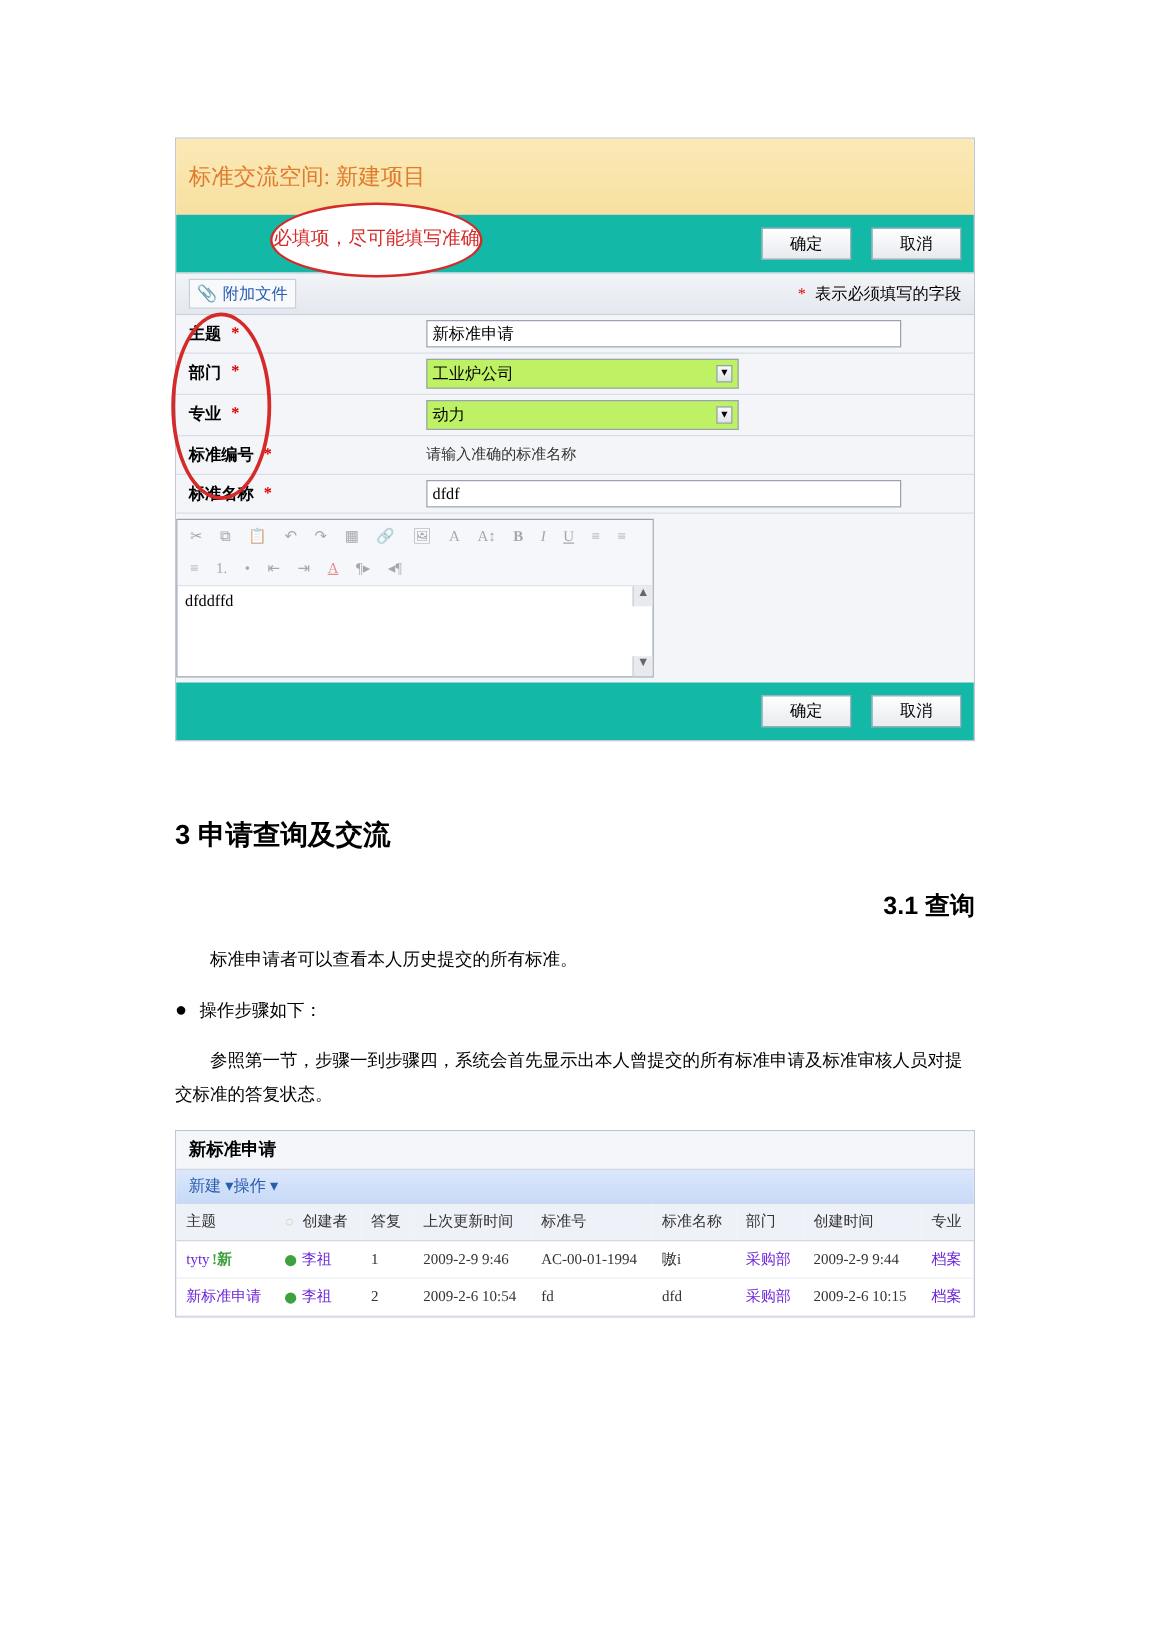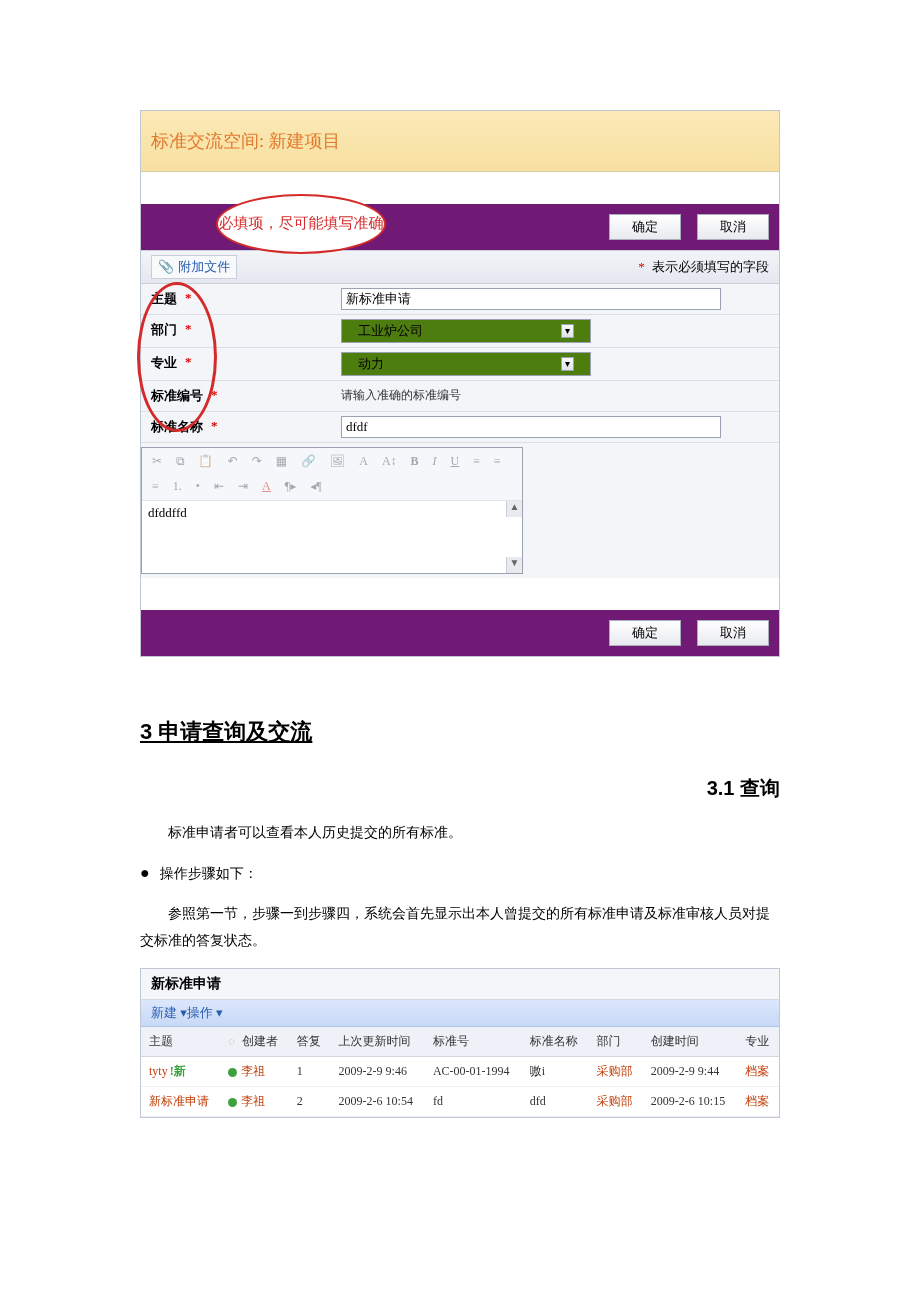--- a/index.html
+++ b/index.html
@@ -21,22 +21,21 @@
     font-size: 18px;
     color: #333;
     border-bottom: 1px solid #d8cfa6;
   }
   .form-header .orange { color: #e07b2e; }
   .btn-bar {
     display: flex;
     justify-content: flex-end;
     gap: 16px;
     padding: 10px 10px;
-    background: #701a75;
-    margin-top: 32px;
+    background: #14b8a6;
   }
   .btn {
     border: 1px solid #a7aeb9;
     background: linear-gradient(#ffffff,#e8eaef);
     padding: 3px 22px;
     font-size: 13px;
     font-family: "SimSun","宋体",serif;
     cursor: pointer;
   }
   .attach-bar {
@@ -86,22 +85,22 @@
     width: 380px;
     border: 1px solid #9aa2b2;
     background: #fff;
     padding: 2px 4px;
     font-size: 13px;
     font-family: "SimSun","宋体",serif;
   }
   .select-ro {
     width: 250px;
     border: 1px solid #9aa2b2;
-    background: #4d7c0f;
-    padding: 2px 16px;
+    background: #bef264;
+    padding: 2px 4px;
     font-size: 13px;
     display: flex;
     justify-content: space-between;
     align-items: center;
   }
   .select-ro .arrow {
     border: 1px solid #9aa2b2;
     font-size: 10px;
     padding: 0 3px;
     background: linear-gradient(#f8f9fb,#dfe3ea);
@@ -180,21 +179,20 @@
     border: 3px solid #d42a2a;
     border-radius: 50%;
     z-index: 4;
     pointer-events: none;
   }
   h2.section {
     font-size: 22px;
     font-weight: bold;
     margin: 60px 0 24px 0;
     font-family: "SimHei","黑体",sans-serif;
-    text-decoration: underline;
   }
   h3.sub {
     font-size: 20px;
     font-weight: bold;
     margin: 28px 0 18px 0;
     font-family: "SimHei","黑体",sans-serif;
     text-align: right;
   }
   .para { font-size: 14px; line-height: 1.9; }
   .indent { text-indent: 2em; }
@@ -231,21 +229,21 @@
     padding: 6px 8px;
     font-weight: normal;
     color: #333;
     border-bottom: 1px solid #d3d8e1;
   }
   table.data td {
     padding: 6px 8px;
     border-bottom: 1px solid #eceff4;
     color: #333;
   }
-  .lk { color: #c2410c; cursor: pointer; }
+  .lk { color: #6d28d9; cursor: pointer; }
   .newtag { color: #3da23d; font-weight: bold; margin-left: 2px; }
   .presence {
     display: inline-block;
     width: 9px; height: 9px;
     background: #3da23d;
     border-radius: 50%;
     margin-right: 4px;
     vertical-align: middle;
   }
   .creator-icon {
@@ -321,21 +319,21 @@
           </div>
         </div>
       </div>
 
       <div class="form-row">
         <div class="form-label">
           <span>标准编号</span>
           <span class="req-star">*</span>
         </div>
         <div class="form-field">
-          <div class="hint">请输入准确的标准编号</div>
+          <div class="hint">请输入准确的标准名称</div>
         </div>
       </div>
 
       <div class="form-row">
         <div class="form-label">
           <span>标准名称</span>
           <span class="req-star">*</span>
         </div>
         <div class="form-field">
           <input class="text-input" value="dfdf" style="">

